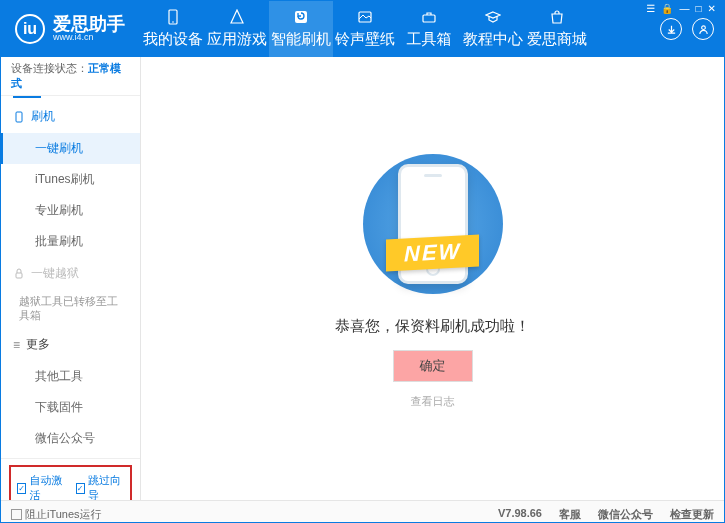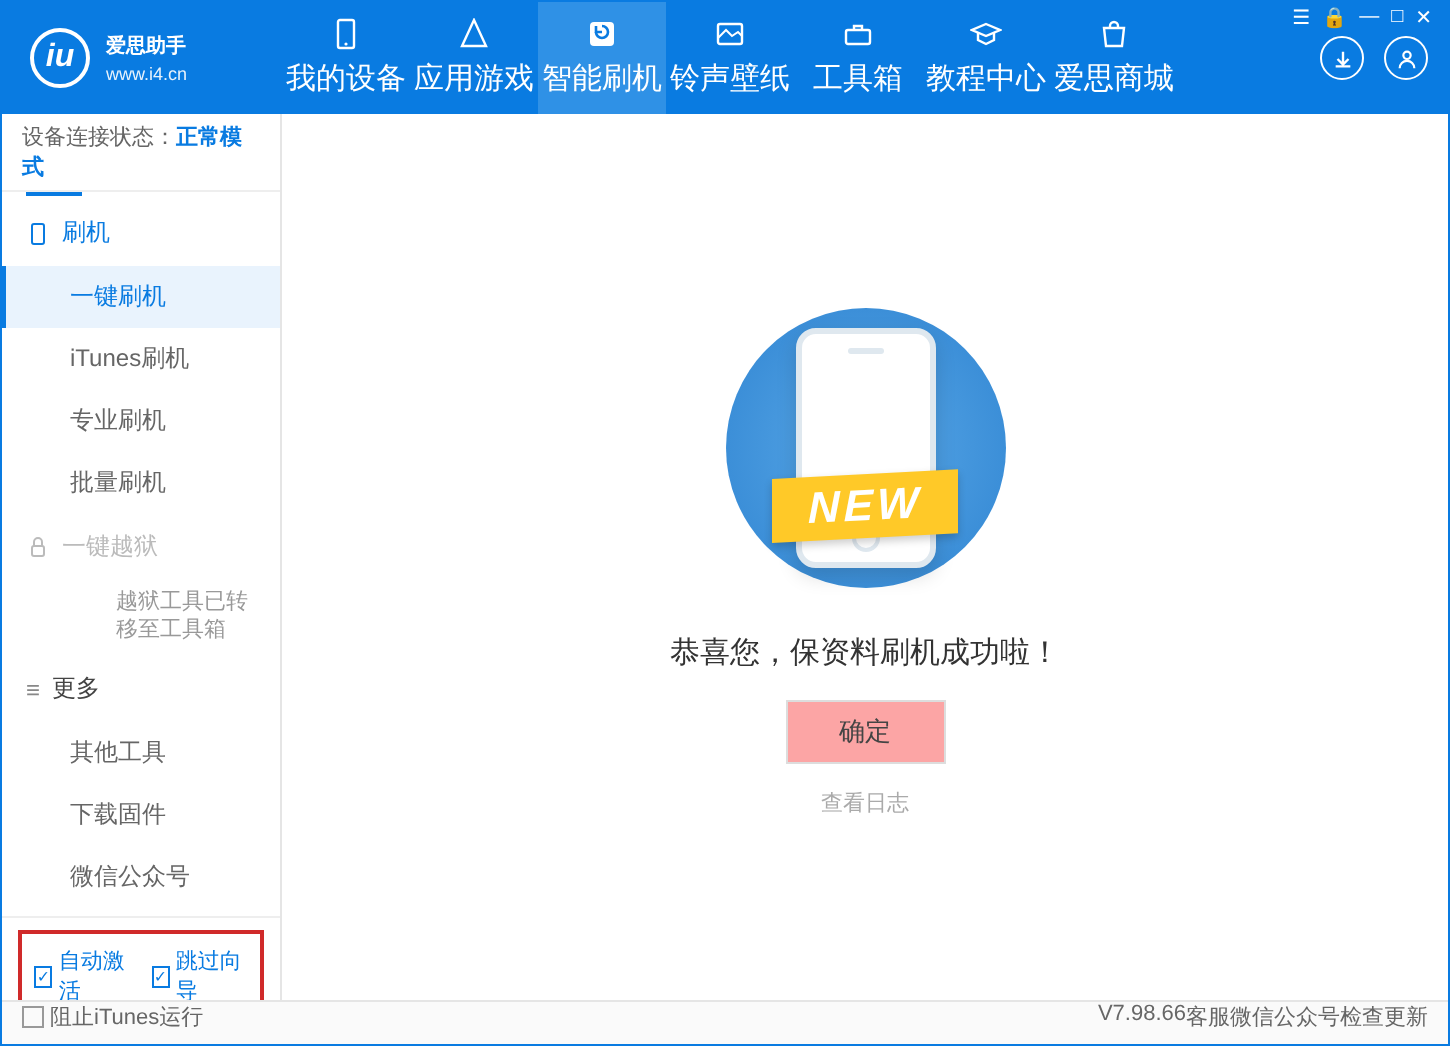--- a/index.html
+++ b/index.html
@@ -1,58 +1,58 @@
 <!DOCTYPE html>
 <html><head>
 <meta charset="utf-8">
 <style>
 * { margin: 0; padding: 0; box-sizing: border-box; font-family: "Microsoft YaHei", Arial, sans-serif; }
 body { width: 725px; height: 523px; background: #fff; border: 1px solid #097be1; overflow: hidden; position: relative; }
 .header { height: 56px; background: #097be1; display: flex; align-items: center; color: #fff; }
 .logo-box { display: flex; align-items: center; padding: 0 14px; width: 140px; }
-.logo-icon { width: 30px; height: 30px; border: 2px solid #fff; border-radius: 50%; display: flex; align-items: center; justify-content: center; font-weight: bold; font-style: italic; font-size: 16px; }
+.logo-icon { width: 30px; height: 30px; border: 2px solid #fff; border-radius: 50%; display: flex; align-items: center; justify-content: center; font-weight: bold; font-size: 16px; }
 .logo-text { margin-left: 8px; }
-.logo-title { font-size: 10px; font-weight: bold; line-height: 16px; }
+.logo-title { font-size: 18px; font-weight: bold; line-height: 16px; }
 .logo-sub { font-size: 9px; opacity: 0.9; line-height: 10px; }
 .nav { display: flex; flex: 1; height: 100%; }
 .nav-item { width: 64px; display: flex; flex-direction: column; align-items: center; justify-content: center; gap: 3px; cursor: pointer; font-size: 15px; }
 .nav-item.active { background: #2f91e6; }
 .nav-icon { width: 18px; height: 18px; display: flex; align-items: center; justify-content: center; }
 .header-right { margin-left: auto; display: flex; align-items: center; padding-right: 10px; gap: 10px; }
 .circ-btn { width: 22px; height: 22px; border: 1.5px solid #fff; border-radius: 50%; display: flex; align-items: center; justify-content: center; font-size: 11px; cursor: pointer; }
 .win-ctrls { position: absolute; top: 2px; right: 8px; display: flex; gap: 6px; color: #fff; font-size: 10px; }
 .win-ctrls span { cursor: pointer; }
 .body-wrap { display: flex; height: calc(100% - 56px - 22px); }
 .sidebar { width: 140px; border-right: 1px solid #e5e5e5; font-size: 12px; color: #555; overflow: hidden; }
 .status-bar { padding: 4px 10px; border-bottom: 1px solid #eee; font-size: 11px; color: #666; }
 .status-val { color: #097be1; font-weight: bold; }
 .group-hdr { display: flex; align-items: center; gap: 6px; padding: 8px 12px; color: #444; cursor: pointer; }
 .group-hdr.locked { color: #bbb; }
 .group-hdr svg, .group-hdr .glyph { flex-shrink: 0; }
 .sub-item { padding: 7px 12px 7px 34px; cursor: pointer; color: #666; }
 .sub-item.active { background: #e9f3fd; color: #097be1; border-left: 2px solid #097be1; padding-left: 32px; }
-.sub-note { padding: 4px 12px 6px 18px; color: #999; font-size: 11px; line-height: 14px; margin-left: 39px; }
+.sub-note { padding: 4px 12px 6px 18px; color: #999; font-size: 11px; line-height: 14px; }
 .blue-bar { height: 2px; background: #097be1; margin: 0 12px 2px; width: 28px; }
 .hr { border-top: 1px solid #eee; margin: 4px 0; }
 .checks { border: 2px solid #d02a2a; margin: 6px 8px; padding: 6px; display: flex; gap: 10px; font-size: 11px; }
 .chk { display: flex; align-items: center; gap: 3px; color: #097be1; cursor: pointer; }
 .chk-box { width: 11px; height: 11px; border: 1px solid #097be1; display: inline-flex; align-items: center; justify-content: center; font-size: 8px; color: #097be1; }
 .main { flex: 1; display: flex; flex-direction: column; align-items: center; justify-content: center; padding: 20px; }
 .phone-img { position: relative; width: 180px; height: 150px; display: flex; align-items: center; justify-content: center; }
 .circle-bg { position: absolute; width: 140px; height: 140px; border-radius: 50%; background: radial-gradient(circle,#5aa9e8 0%,#3c8fd8 70%); }
 .phone { position: relative; width: 70px; height: 120px; background: #fff; border: 3px solid #dfe8ef; border-radius: 10px; box-shadow: 0 4px 10px rgba(0,0,0,0.15); }
 .phone::before { content:""; position:absolute; top:7px; left:50%; transform:translateX(-50%); width:18px; height:3px; background:#dfe8ef; border-radius:2px; }
 .phone::after { content:""; position:absolute; bottom:5px; left:50%; transform:translateX(-50%); width:10px; height:10px; border:2px solid #dfe8ef; border-radius:50%; }
 .new-ribbon { position: absolute; bottom: 30px; background: #ffc928; color: #fff; font-weight: bold; font-size: 22px; padding: 3px 18px; letter-spacing: 2px; transform: skewY(-3deg); box-shadow: 0 2px 4px rgba(0,0,0,0.2); font-style: italic; }
 .success-msg { margin-top: 18px; font-size: 15px; color: #333; }
 .ok-btn { margin-top: 14px; padding: 6px 26px; border: 1px solid #ddd; background: #fca5a5; font-size: 13px; color: #444; cursor: pointer; }
 .log-link { margin-top: 12px; font-size: 11px; color: #aaa; cursor: pointer; }
-.footer { position: absolute; bottom: 0; left: 0; right: 0; height: 22px; border-top: 1px solid #e5e5e5; display: flex; align-items: flex-start; font-size: 11px; color: #666; padding: 0 10px; background: #fafafa; }
+.footer { position: absolute; bottom: 0; left: 0; right: 0; height: 22px; border-top: 1px solid #e5e5e5; display: flex; align-items: flex-end; font-size: 11px; color: #666; padding: 0 10px; background: #fafafa; }
 .footer .chk-box { border-color: #999; color: #999; }
-.footer-right { margin-left: auto; display: flex; gap: 0; }
+.footer-right { margin-left: auto; display: flex; gap: 17px; font-weight: bold; }
 .footer-right span { cursor: pointer; }
 .glyph { display: inline-block; text-align: center; line-height: 1; }
 </style>
 </head>
 <body>
 
 <div class="win-ctrls">
   <span>☰</span>
   <span>🔒</span>
   <span>—</span>

